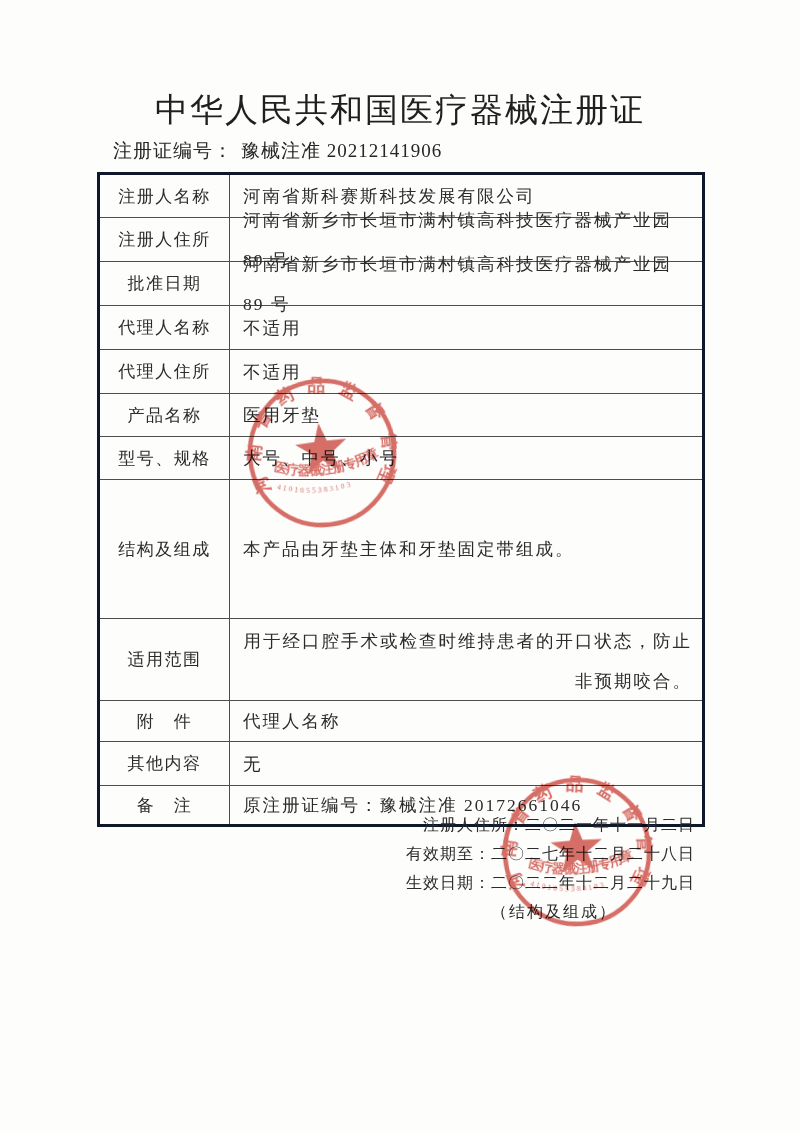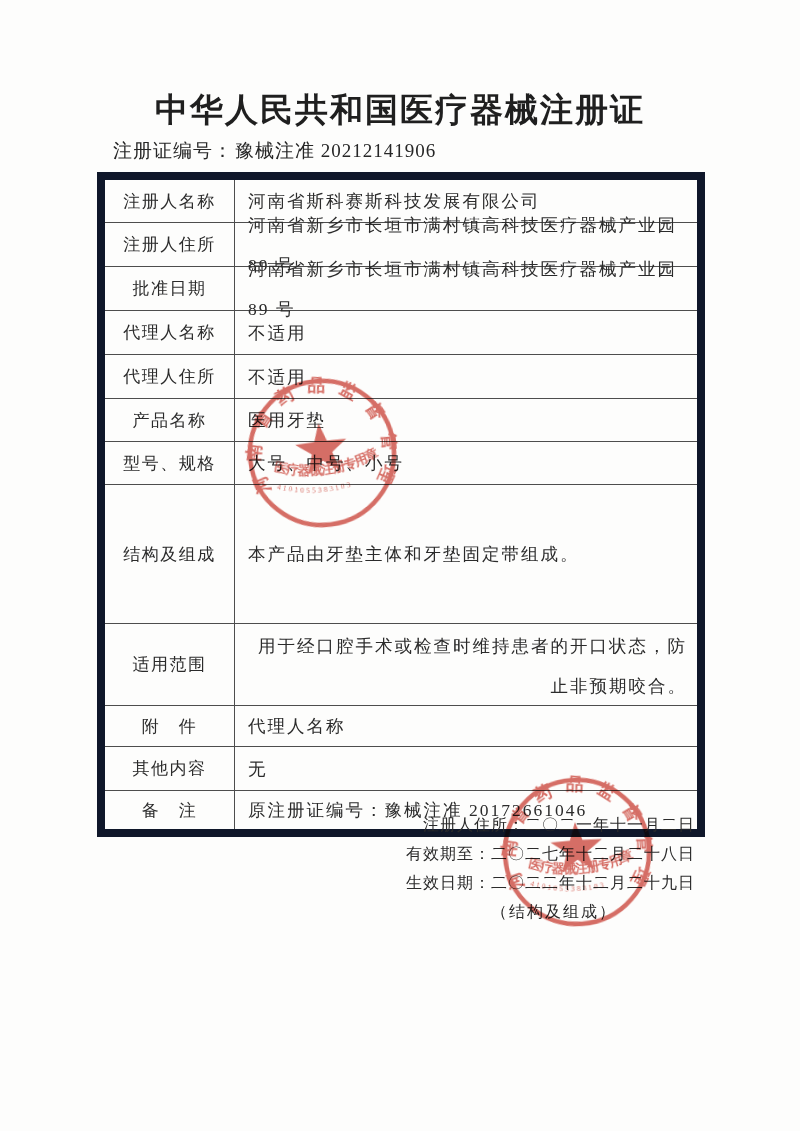--- a/index.html
+++ b/index.html
@@ -8,32 +8,32 @@
     width:800px;height:1131px;
     margin:0 auto;
     background:#fdfdfc;
     overflow:hidden;
     font-family:"Liberation Serif","DejaVu Serif",serif;
     color:#2b2b2b;
   }
   .title{
     position:absolute;left:0;top:88px;width:800px;
     text-align:center;
-    font-size:33px;font-weight:700;letter-spacing:2px;
+    font-size:33px;font-weight:400;letter-spacing:2px;
     color:#1f1f1f;
   }
   .regno-line{
     position:absolute;left:113px;top:138px;
     font-size:19px;letter-spacing:1px;color:#262626;
   }
-  .regno-line .lbl{margin-right:2px;}
+  .regno-line .lbl{margin-right:8px;}
   
   .cert-table{
     position:absolute;left:97px;top:172px;width:608px;
-    border:8px solid #0f172a;
+    border:3px solid #0f172a;
     box-sizing:border-box;
     background:transparent;
   }
   .trow{display:flex;border-bottom:1.5px solid #4d4d4d;}
   .trow:last-child{border-bottom:none;}
   .tlabel{
     width:130px;flex:0 0 130px;
     border-right:1.5px solid #4d4d4d;
     display:flex;align-items:center;justify-content:center;
     font-size:17px;letter-spacing:1.5px;

